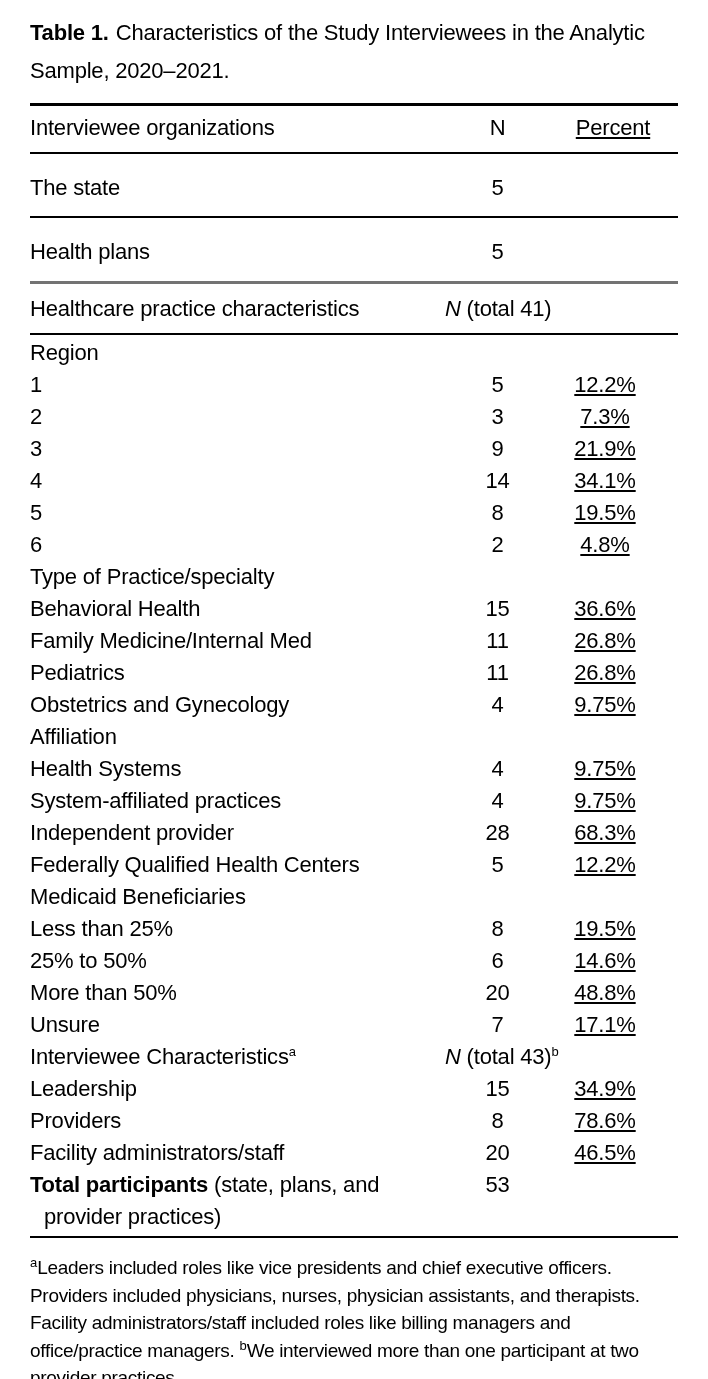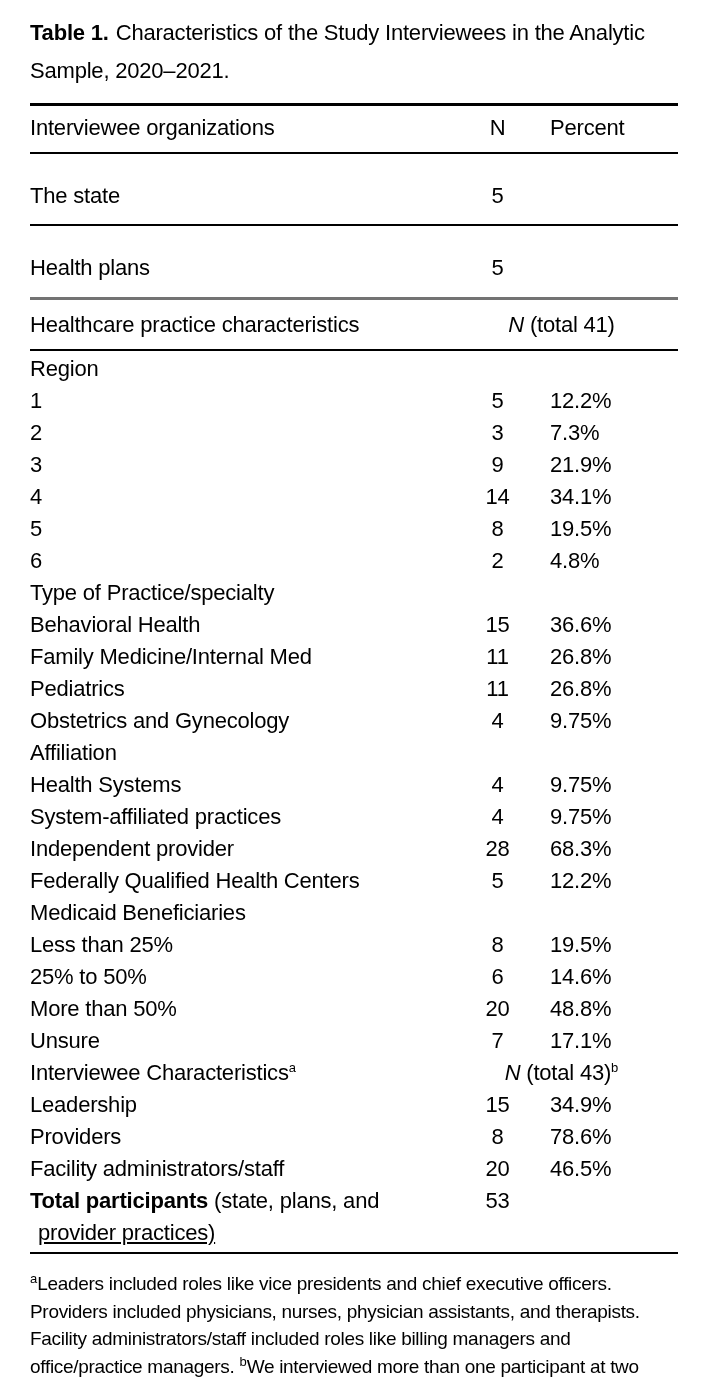--- a/index.html
+++ b/index.html
@@ -23,46 +23,46 @@
   }
   col.c1 { width: 415px; }
   col.c2 { width: 105px; }
   col.c3 { width: 128px; }
 
   th, td {
     padding: 0; font-weight: normal; text-align: left;
     font-size: 22px; vertical-align: top; letter-spacing: -0.2px;
   }
   .ncol { text-align: center; }
-  .pcol { text-align: left; padding-right: 18px; }
+  .pcol { text-align: center; padding-right: 18px; text-decoration: underline; }
 
   tr.head-row th {
     border-top: 3px solid #000; border-bottom: 2px solid #000;
     padding-top: 9px; padding-bottom: 11px; line-height: 26px;
   }
   tr.head-row th.pcol { padding-right: 2px; }
 
   tr.org-row td {
     border-bottom: 2px solid #000;
-    padding-top: 29px; padding-bottom: 15px; line-height: 26px;
+    padding-top: 21px; padding-bottom: 15px; line-height: 26px;
   }
   tr.org-row.heavy td { border-bottom: 3px solid #737373; padding-bottom: 16px; }
 
   tr.subhead-row td {
     border-bottom: 2px solid #000;
     padding-top: 12px; padding-bottom: 11px; line-height: 26px; margin-left: 44px;
   }
-  td.nwide { text-align: center; }
+  td.nwide { text-align: left; }
 
   tr.body-row td { line-height: 32px; }
   tr.first-body td { padding-top: 2px; }
 
   tr.total-row td { border-bottom: 2px solid #000; padding-bottom: 3px; line-height: 32px; }
   tr.total-row td.stubcell { white-space: nowrap; }
-  .wrap-indent { margin-left: 8px; text-decoration: underline; }
+  .wrap-indent { margin-left: 14px; }
 
   sup { font-size: 13px; line-height: 0; letter-spacing: 0; }
   i { font-style: italic; }
   b { font-weight: bold; }
 
   .footnote {
     width: 648px; font-size: 19px; line-height: 27.5px;
     margin: 16px 0 0 0; letter-spacing: -0.3px;
   }
 </style>

